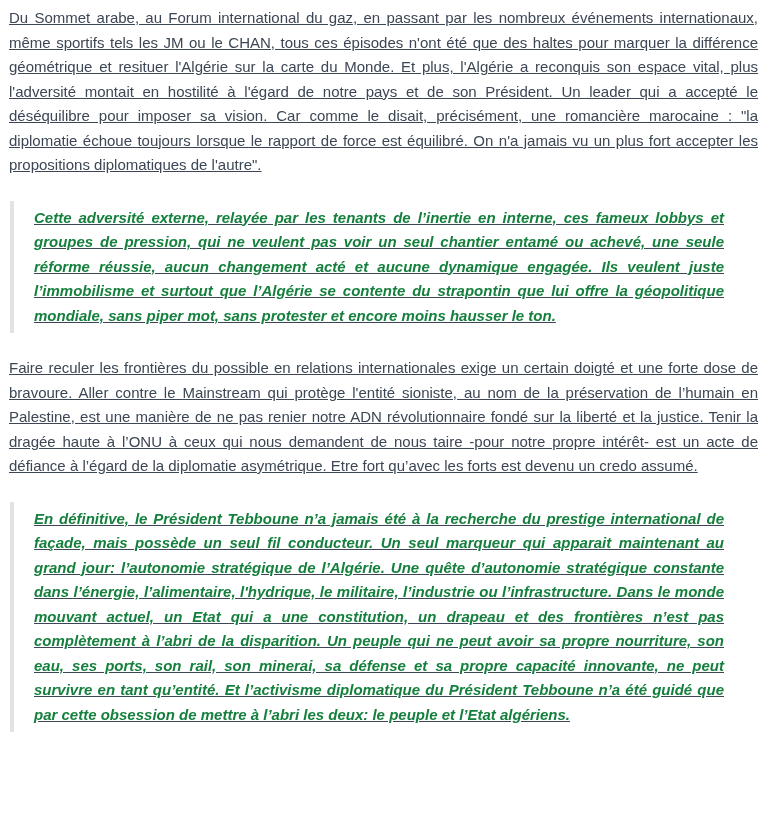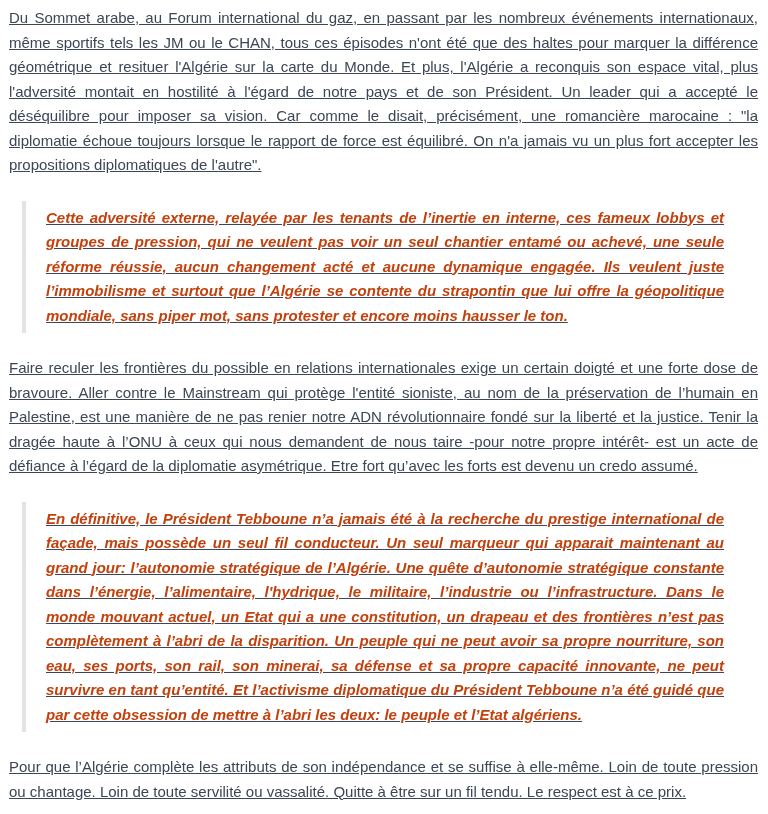--- a/index.html
+++ b/index.html
@@ -23,37 +23,36 @@
     text-decoration: underline;
   }
   .article p {
     margin: 0 0 23px 0;
     text-align: justify;
   }
   .article p:last-child {
     margin-bottom: 0;
   }
   blockquote.pull-quote {
-    margin: 0 0 23px 13px;
+    margin: 0 0 23px 1px;
     border-left: 4px solid #e1e3e5;
     padding: 5px 34px 5px 20px;
     font-weight: bold;
     font-style: italic;
-    color: #c2410c;
+    color: #15803d;
     text-align: justify;
   }
 </style>
 </head>
 <body>
 
 <div class="article">
 
   <p>Du Sommet arabe, au Forum international du gaz, en passant par les nombreux événements internationaux, même sportifs tels les JM ou le CHAN, tous ces épisodes n'ont été que des haltes pour marquer la différence géométrique et resituer l'Algérie sur la carte du Monde. Et plus, l'Algérie a reconquis son espace vital, plus l'adversité montait en hostilité à l'égard de notre pays et de son Président. Un leader qui a accepté le déséquilibre pour imposer sa vision. Car comme le disait, précisément, une romancière marocaine : "la diplomatie échoue toujours lorsque le rapport de force est équilibré. On n'a jamais vu un plus fort accepter les propositions diplomatiques de l'autre".</p>
 
   <blockquote class="pull-quote">Cette adversité externe, relayée par les tenants de l’inertie en interne, ces fameux lobbys et groupes de pression, qui ne veulent pas voir un seul chantier entamé ou achevé, une seule réforme réussie, aucun changement acté et aucune dynamique engagée. Ils veulent juste l’immobilisme et surtout que l’Algérie se contente du strapontin que lui offre la géopolitique mondiale, sans piper mot, sans protester et encore moins hausser le ton.</blockquote>
 
   <p>Faire reculer les frontières du possible en relations internationales exige un certain doigté et une forte dose de bravoure. Aller contre le Mainstream qui protège l'entité sioniste, au nom de la préservation de l’humain en Palestine, est une manière de ne pas renier notre ADN révolutionnaire fondé sur la liberté et la justice. Tenir la dragée haute à l’ONU à ceux qui nous demandent de nous taire -pour notre propre intérêt- est un acte de défiance à l’égard de la diplomatie asymétrique. Etre fort qu’avec les forts est devenu un credo assumé.</p>
 
   <blockquote class="pull-quote">En définitive, le Président Tebboune n’a jamais été à la recherche du prestige international de façade, mais possède un seul fil conducteur. Un seul marqueur qui apparait maintenant au grand jour: l’autonomie stratégique de l’Algérie. Une quête d’autonomie stratégique constante dans l’énergie, l’alimentaire, l'hydrique, le militaire, l’industrie ou l’infrastructure. Dans le monde mouvant actuel, un Etat qui a une constitution, un drapeau et des frontières n’est pas complètement à l’abri de la disparition. Un peuple qui ne peut avoir sa propre nourriture, son eau, ses ports, son rail, son minerai, sa défense et sa propre capacité innovante, ne peut survivre en tant qu’entité. Et l’activisme diplomatique du Président Tebboune n’a été guidé que par cette obsession de mettre à l’abri les deux: le peuple et l’Etat algériens.</blockquote>
 
-  <p>Pour que l’Algérie complète les attributs de son indépendance et se suffise à elle-même. Loin de toute pression ou chantage. Loin de toute servilité ou vassalité. Quitte à être sur un fil tendu. Le respect est à ce prix.</p>
 
 </div>
 
 </body></html>

